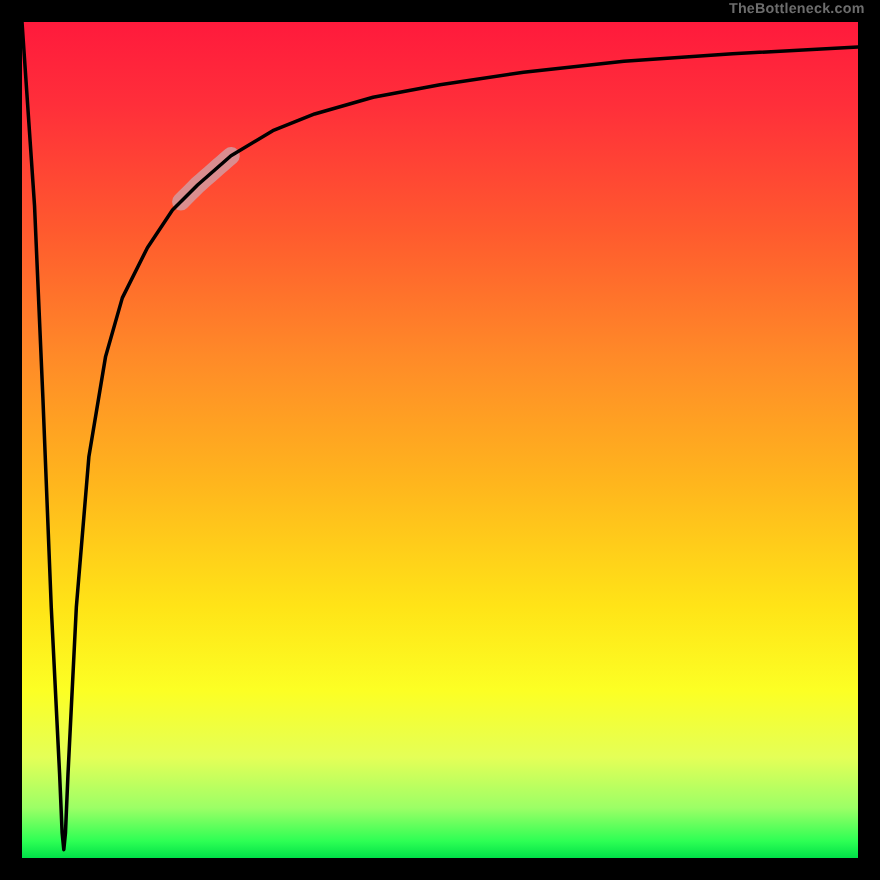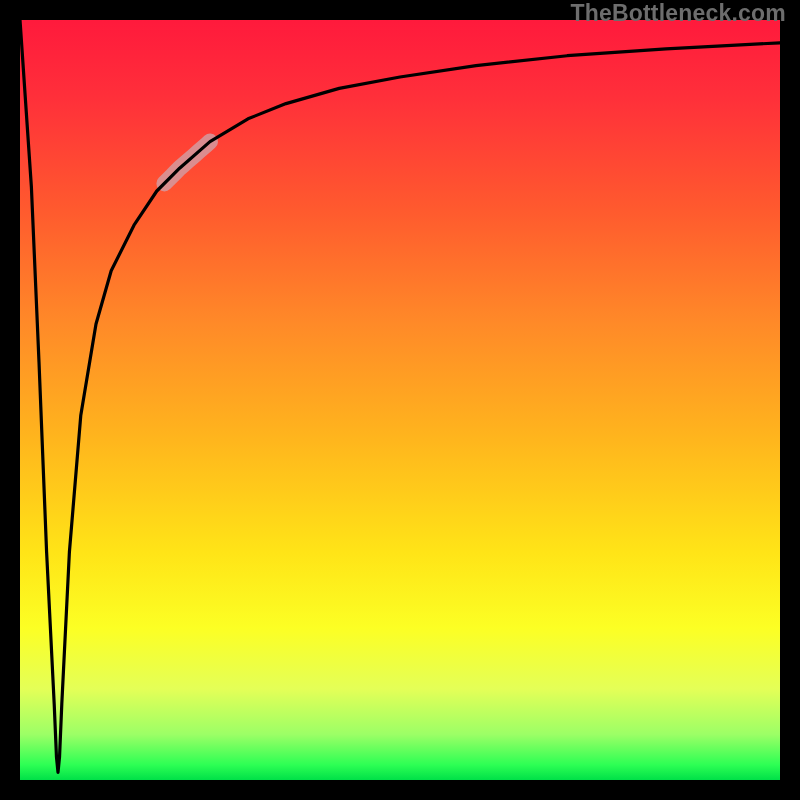--- a/index.html
+++ b/index.html
@@ -46,21 +46,21 @@
     left: 20px;
     top: 20px;
     width: 760px;
     height: 760px;
   }
   .watermark {
     position: absolute;
     top: 0px;
     right: 14px;
     color: #6d6d6d;
-    font-size: 23px;
+    font-size: 13px;
     font-weight: 600;
     font-family: Arial, Helvetica, sans-serif;
     letter-spacing: 0.2px;
   }
 </style>
 </head>
 <body>
 
 <div class="frame">
   <div class="plot-area"></div>

